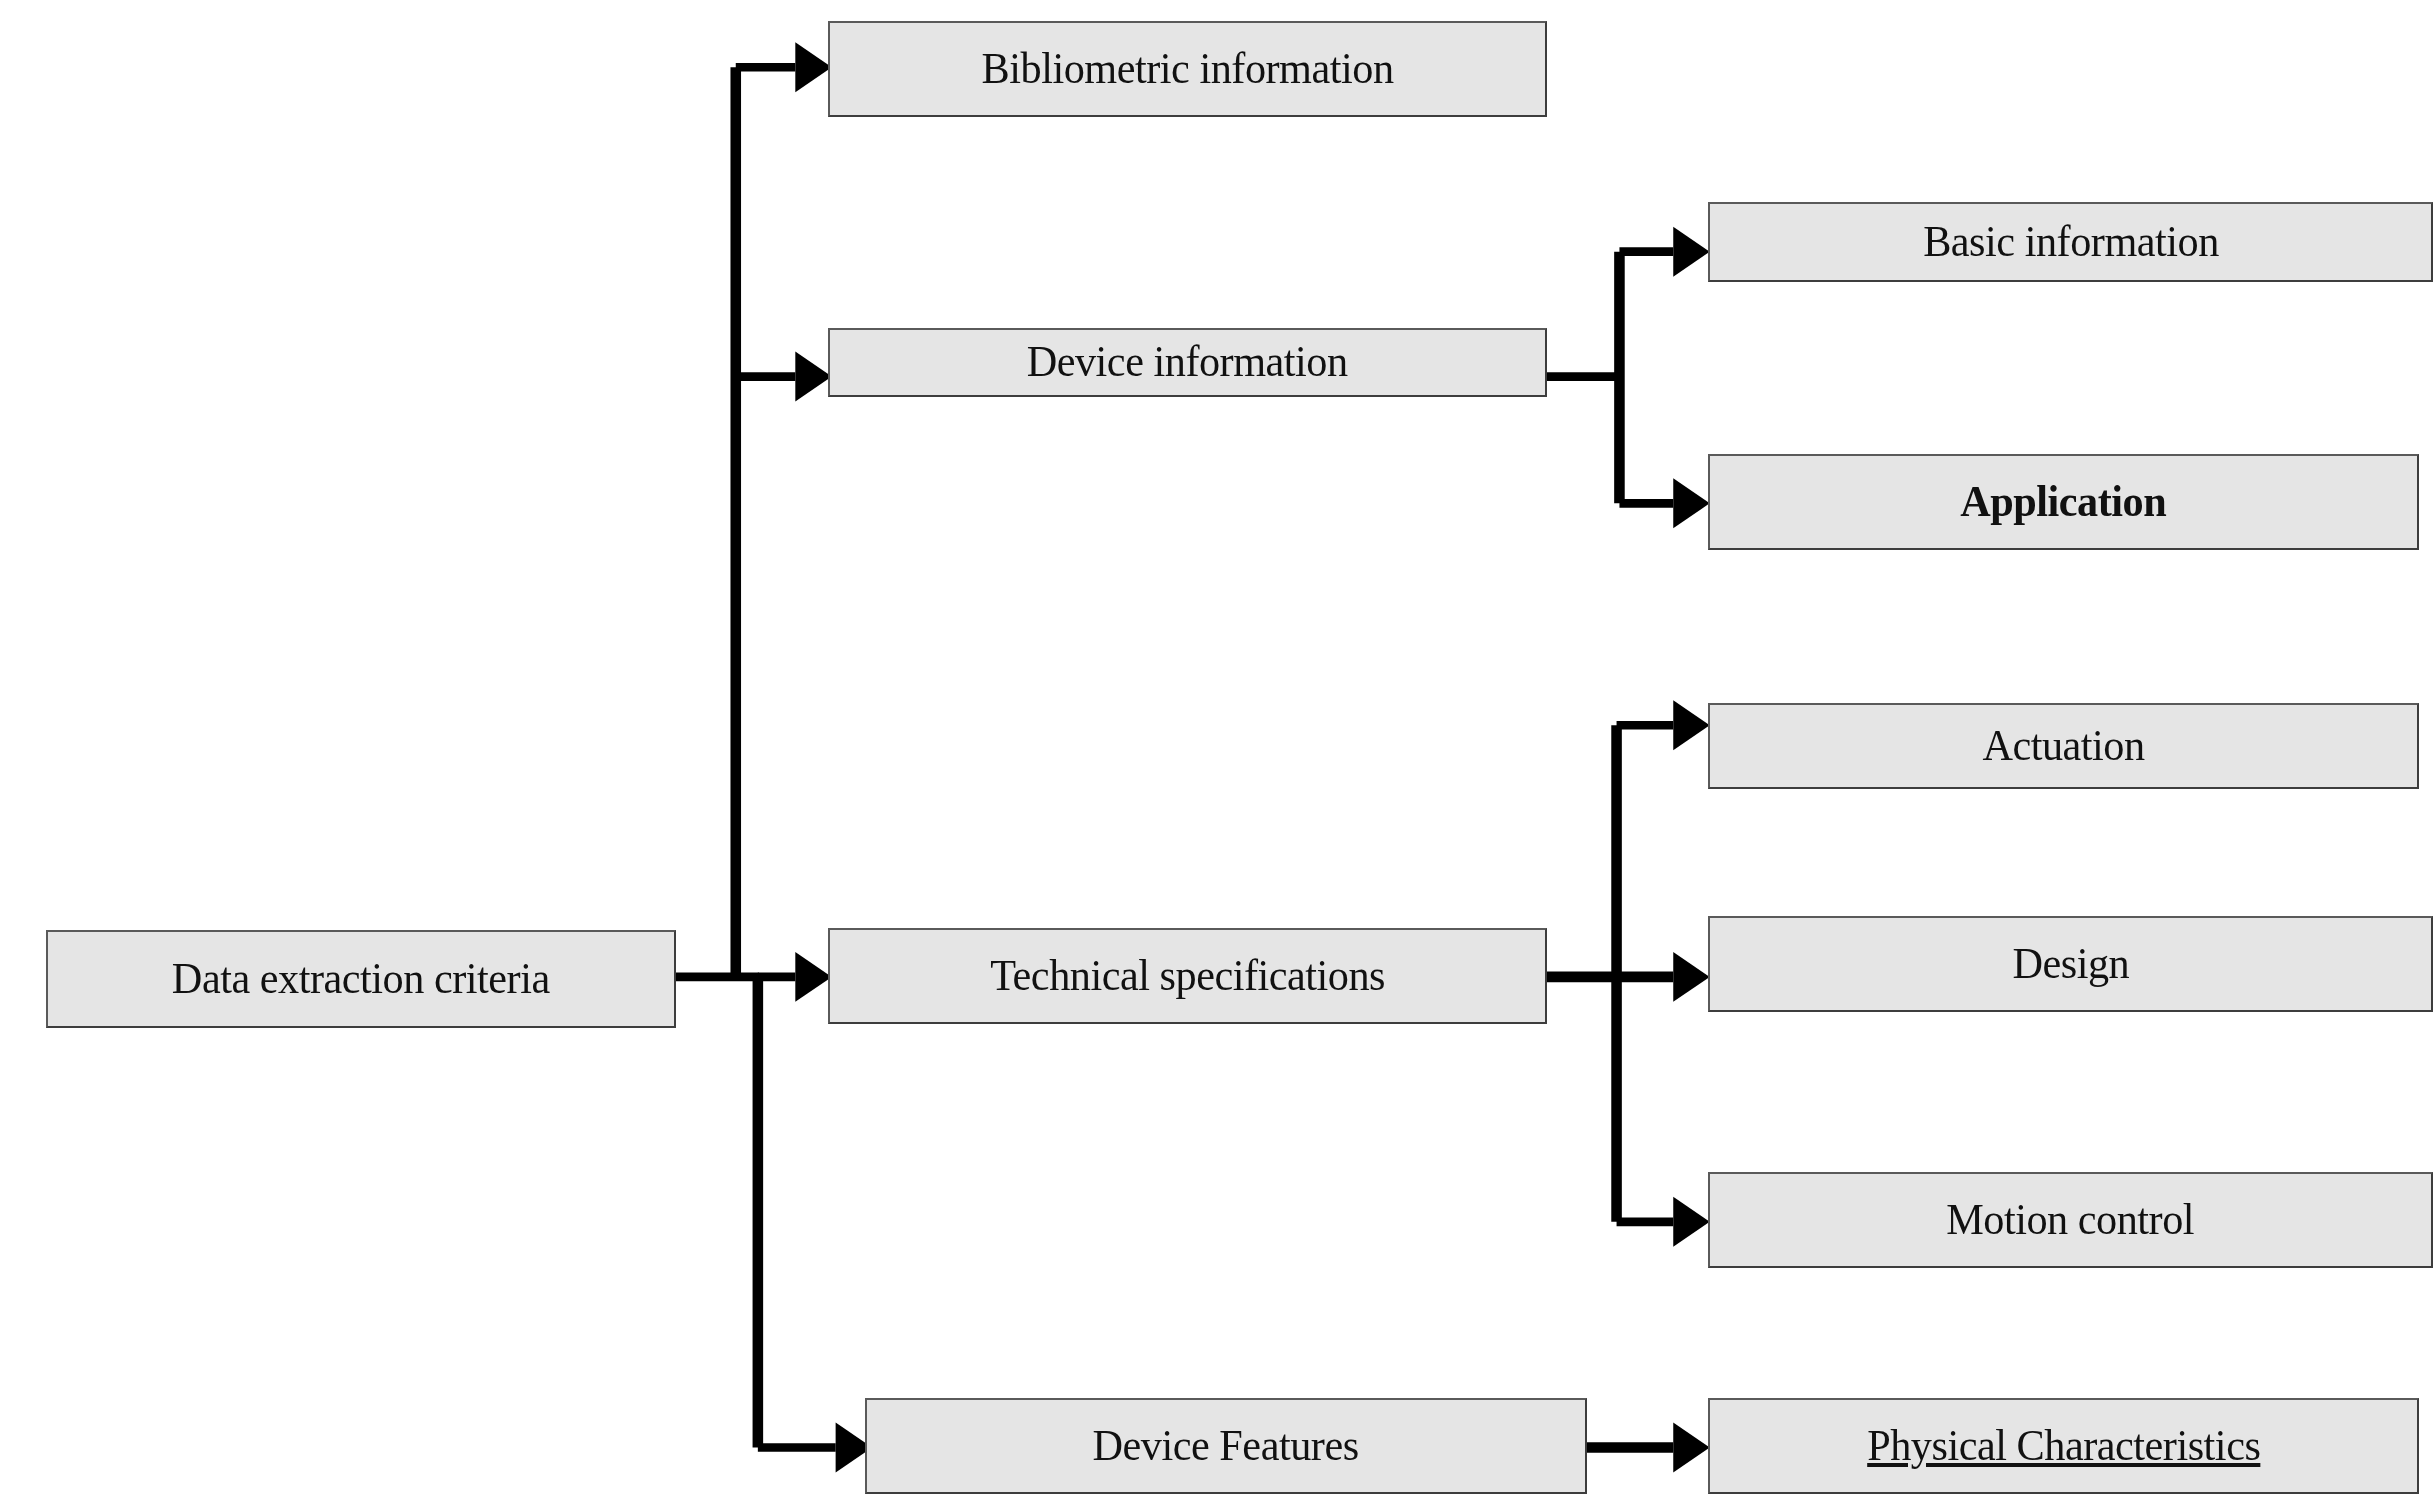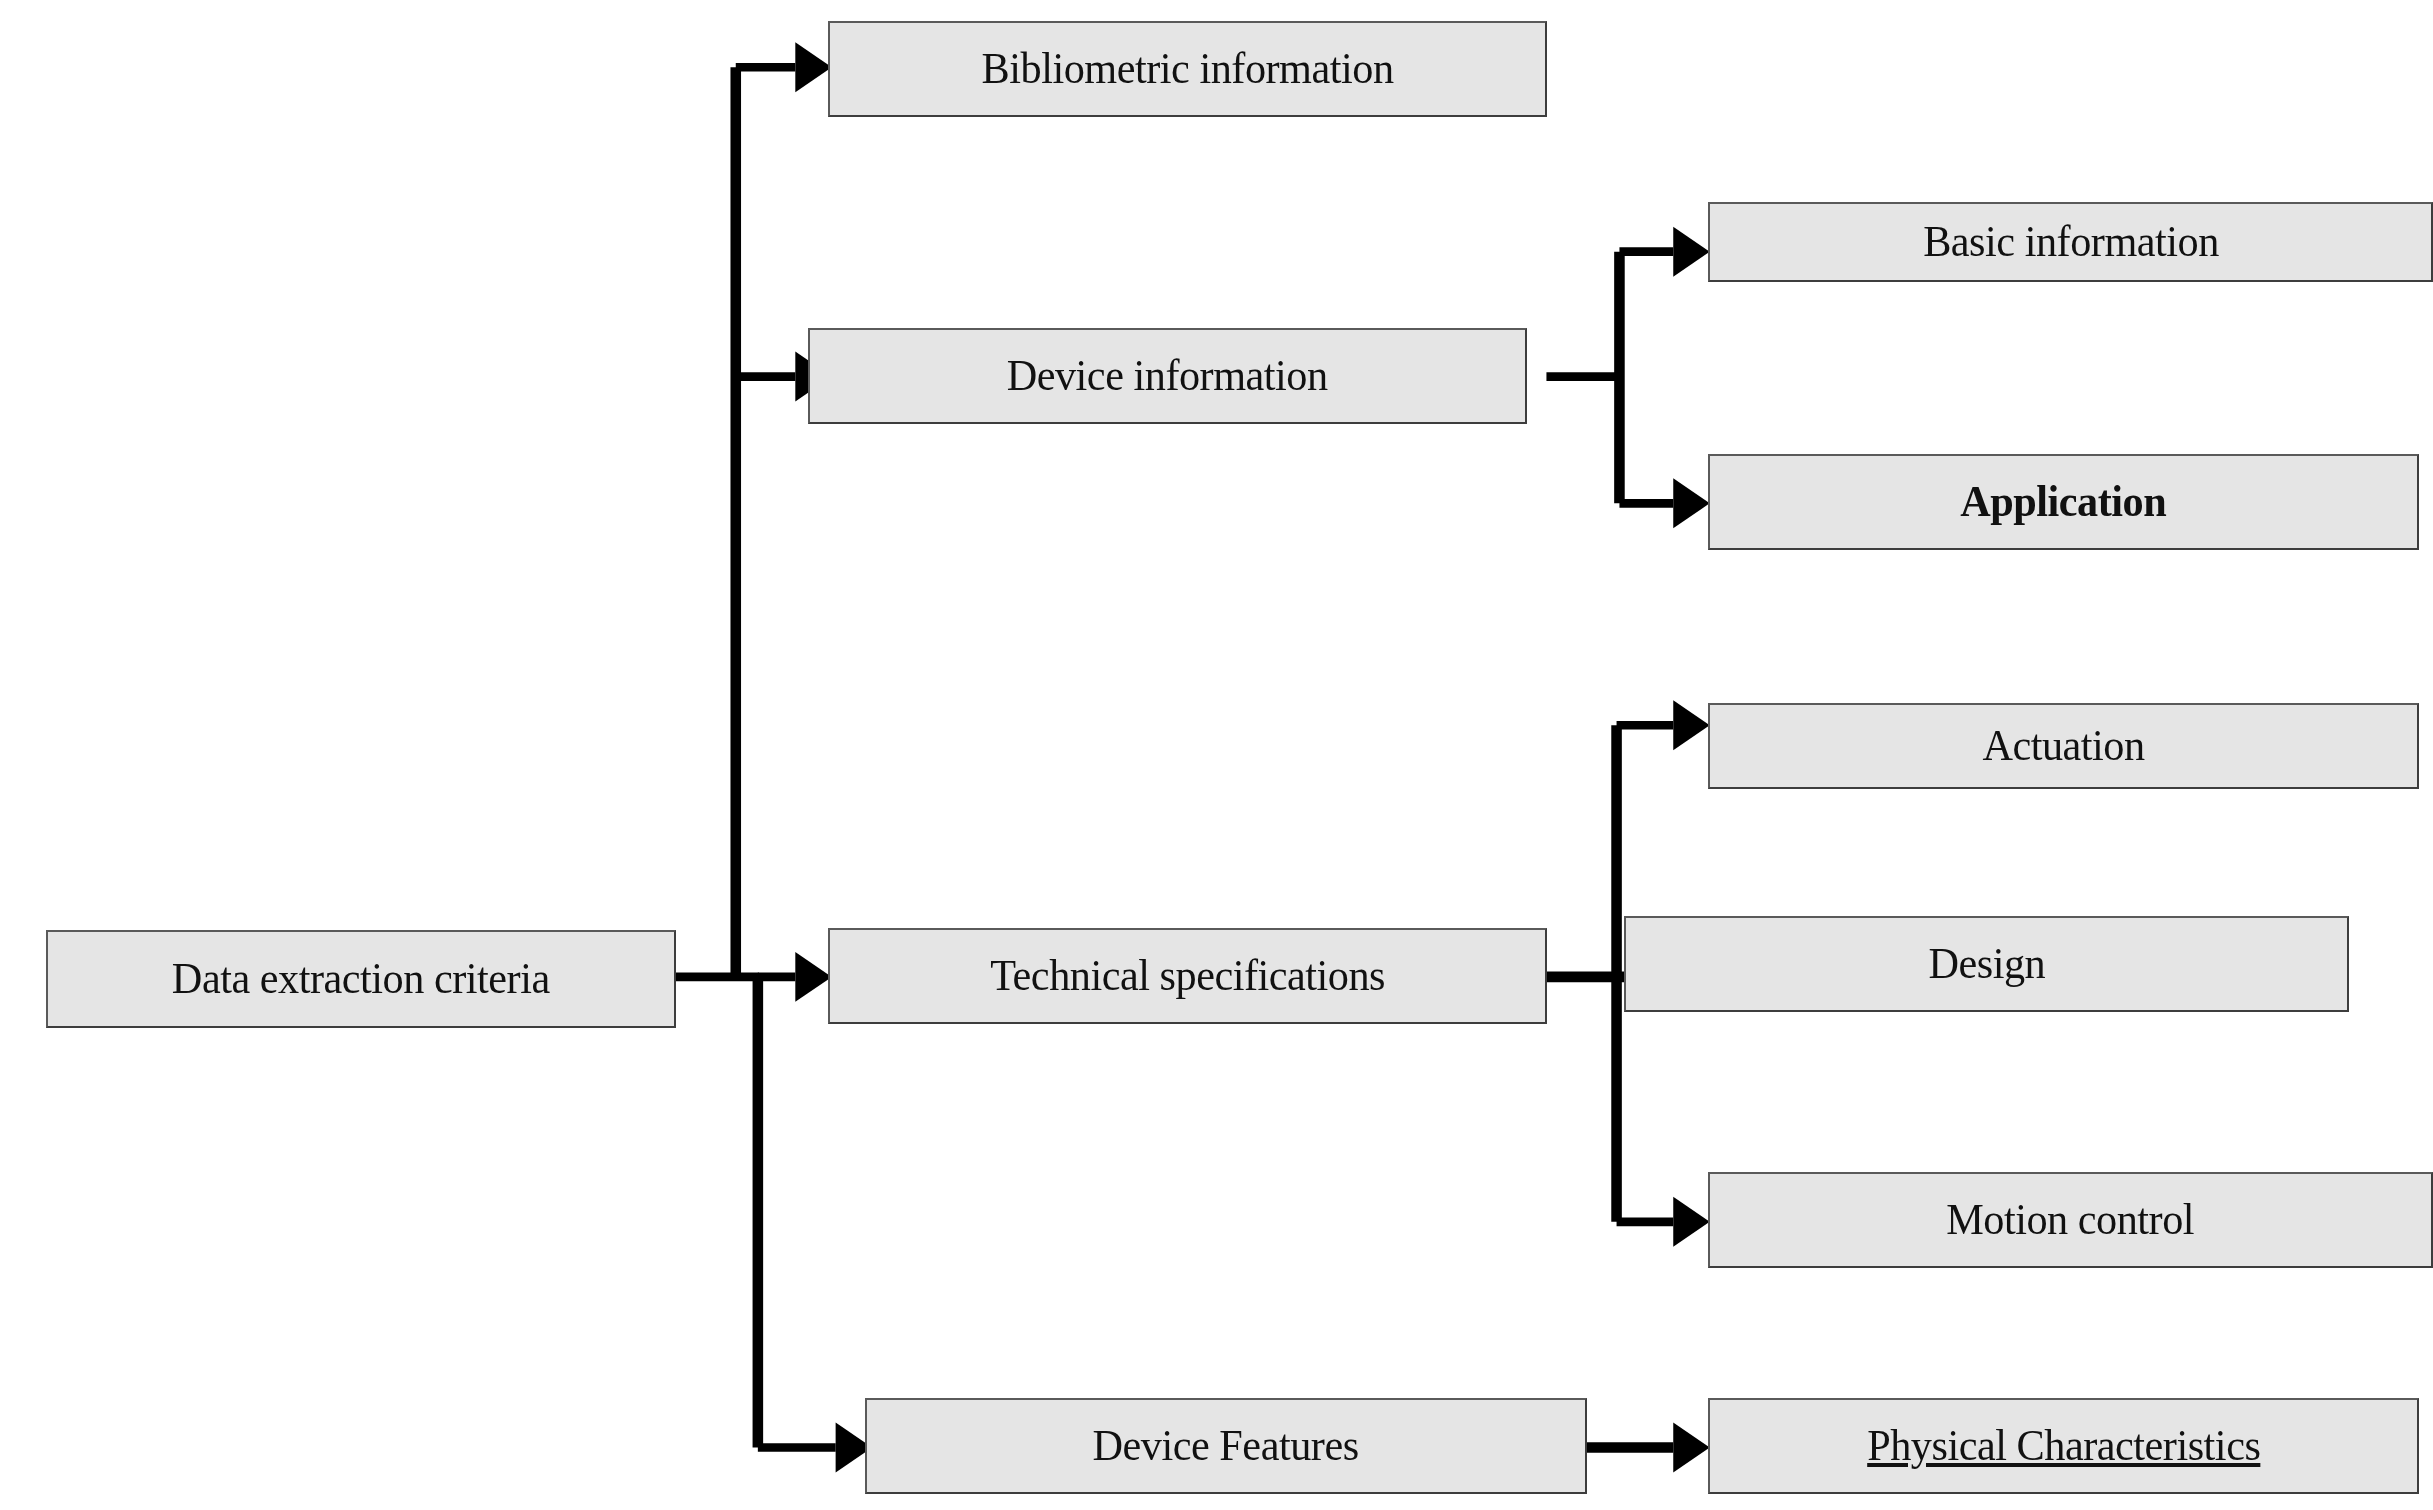--- a/index.html
+++ b/index.html
@@ -92,21 +92,21 @@
   </svg>
 
   <div class="node" style="left:46px; top:930px; width:630px; height:98px;">
     <span class="node-label">Data extraction criteria</span>
   </div>
 
   <div class="node" style="left:828px; top:21px; width:719px; height:96px;">
     <span class="node-label">Bibliometric information</span>
   </div>
 
-  <div class="node" style="left:808px; top:328px; width:719px; height:96px;">
+  <div class="node" style="left:828px; top:328px; width:719px; height:69px;">
     <span class="node-label">Device information</span>
   </div>
 
   <div class="node" style="left:828px; top:928px; width:719px; height:96px;">
     <span class="node-label">Technical specifications</span>
   </div>
 
   <div class="node" style="left:865px; top:1398px; width:722px; height:96px;">
     <span class="node-label">Device Features</span>
   </div>
@@ -116,21 +116,21 @@
   </div>
 
   <div class="node" style="left:1708px; top:454px; width:711px; height:96px;font-weight:bold;">
     <span class="node-label">Application</span>
   </div>
 
   <div class="node" style="left:1708px; top:703px; width:711px; height:86px;">
     <span class="node-label">Actuation</span>
   </div>
 
-  <div class="node" style="left:1624px; top:916px; width:725px; height:96px;">
+  <div class="node" style="left:1708px; top:916px; width:725px; height:96px;">
     <span class="node-label">Design</span>
   </div>
 
   <div class="node" style="left:1708px; top:1172px; width:725px; height:96px;">
     <span class="node-label">Motion control</span>
   </div>
 
   <div class="node" style="left:1708px; top:1398px; width:711px; height:96px;text-decoration:underline;">
     <span class="node-label">Physical Characteristics</span>
   </div>

